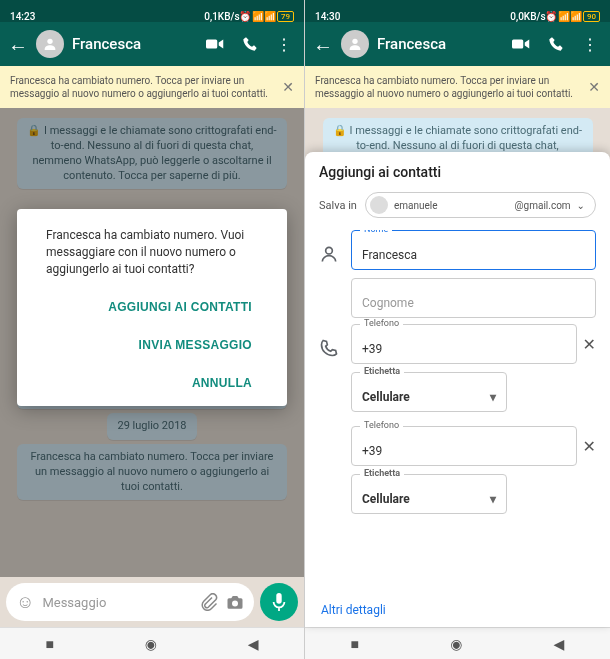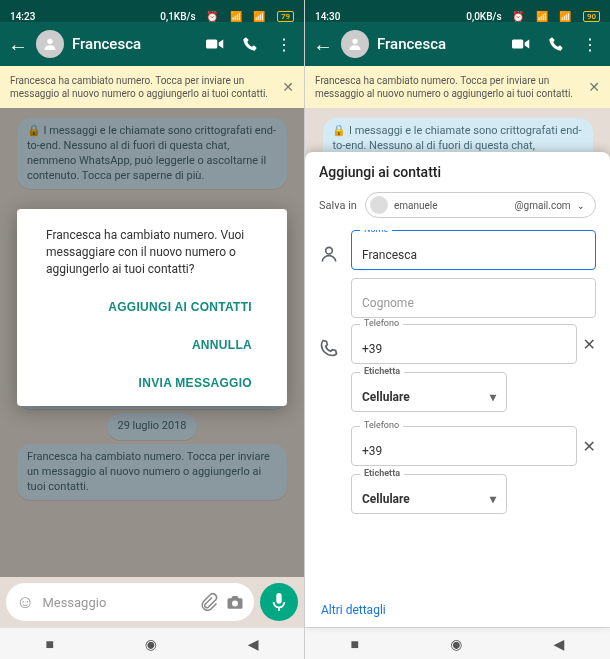--- a/index.html
+++ b/index.html
@@ -4,39 +4,39 @@
 <style>
   * { box-sizing: border-box; margin: 0; padding: 0; }
   body { font-family: -apple-system, Roboto, Arial, sans-serif; background: #fff; }
   .container { display: flex; width: 610px; height: 659px; }
   .phone { width: 305px; height: 659px; position: relative; overflow: hidden; background: #e5ddd5; display: flex; flex-direction: column; }
   .phone.left { border-right: 1px solid #ccc; }
 
   
   .status-bar { height: 22px; background: #054c44; color: #fff; display: flex; align-items: flex-end; justify-content: space-between; padding: 0 10px; font-size: 10px; font-weight: 500; }
   .status-left { display: flex; align-items: center; gap: 4px; }
-  .status-right { display: flex; align-items: center; gap: 11px; }
+  .status-right { display: flex; align-items: center; gap: 0; }
   .battery { border: 1px solid #ffc107; border-radius: 2px; padding: 0 3px; font-size: 8px; color: #ffc107; }
 
   
   .wa-header { height: 44px; background: #075e54; color: #fff; display: flex; align-items: center; padding: 0 8px; gap: 8px; }
   .back-arrow { font-size: 20px; }
   .avatar-circle { width: 28px; height: 28px; border-radius: 50%; background: #ccc; display: flex; align-items: center; justify-content: center; color: #fff; }
   .contact-name { flex: 1; font-size: 15px; font-weight: 500; }
   .header-icons { display: flex; gap: 18px; align-items: center; padding-right: 4px; }
   .header-icons svg, .header-icons span { color: #fff; fill: #fff; }
 
   
   .banner { background: #fdf5c9; padding: 8px 10px; display: flex; align-items: center; gap: 6px; font-size: 10px; color: #555; line-height: 1.3; }
   .banner-text { flex: 1; }
   .banner-close { font-size: 14px; color: #777; }
 
   
   .chat-area { flex: 1; background: #e5ddd5; padding: 6px 10px; overflow: hidden; position: relative; }
-  .sys-bubble { background: #d4eaf4; color: #4a6b75; font-size: 11px; padding: 6px 10px; border-radius: 14px; margin: 4px auto; max-width: 270px; line-height: 1.35; box-shadow: 0 1px 0 rgba(0,0,0,0.08); }
+  .sys-bubble { background: #d4eaf4; color: #4a6b75; font-size: 11px; text-align: center; padding: 6px 10px; border-radius: 6px; margin: 4px auto; max-width: 270px; line-height: 1.35; box-shadow: 0 1px 0 rgba(0,0,0,0.08); }
   .sys-bubble.small { max-width: 110px; display: table; }
   .time-stamp { font-size: 9px; color: #888; margin: 6px 0 4px 8px; }
 
   
   .dialog-scrim { position: absolute; inset: 0; background: rgba(0,0,0,0.35); display: flex; align-items: center; justify-content: center; }
   .dialog { background: #fff; width: 270px; border-radius: 4px; padding: 18px 29px 8px; box-shadow: 0 4px 20px rgba(0,0,0,0.3); }
   .dialog-text { font-size: 12px; color: #333; line-height: 1.4; margin-bottom: 14px; }
   .dialog-actions { display: flex; flex-direction: column; align-items: flex-end; gap: 8px; }
   .dialog-btn { background: none; border: none; color: #128c7e; font-size: 12px; font-weight: 700; padding: 8px 6px; letter-spacing: 0.3px; }
 
@@ -131,22 +131,22 @@
       <div style="height:170px"></div>
       <div class="sys-bubble">scrivendo al suo nuovo numero. Tocca per aggiungerlo ai tuoi contatti.</div>
       <div class="sys-bubble small">29 luglio 2018</div>
       <div class="sys-bubble">Francesca        ha cambiato numero. Tocca per inviare un messaggio al nuovo numero o aggiungerlo ai tuoi contatti.</div>
 
       <div class="dialog-scrim" style="top:-70px;">
         <div class="dialog">
           <div class="dialog-text">Francesca        ha cambiato numero. Vuoi messaggiare con il nuovo numero o aggiungerlo ai tuoi contatti?</div>
           <div class="dialog-actions">
             <button class="dialog-btn">AGGIUNGI AI CONTATTI</button>
+            <button class="dialog-btn">INVIA MESSAGGIO</button>
             <button class="dialog-btn">ANNULLA</button>
-            <button class="dialog-btn">INVIA MESSAGGIO</button>
           </div>
         </div>
       </div>
     </div>
 
     <div class="input-bar">
       <div class="msg-input">
         <span class="emoji">☺</span>
         <span class="ph">Messaggio</span>
         <span>

